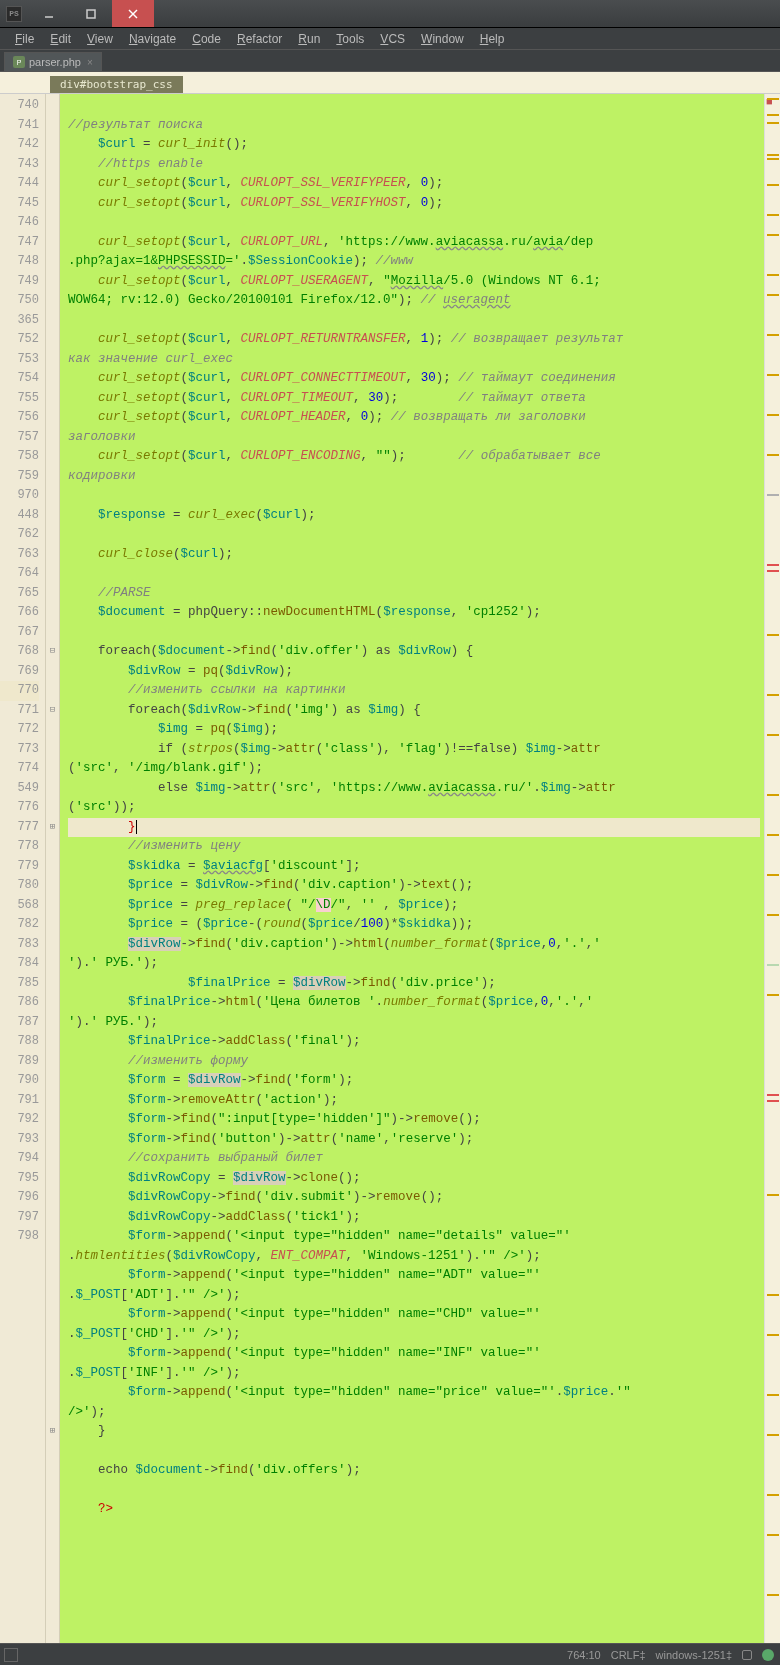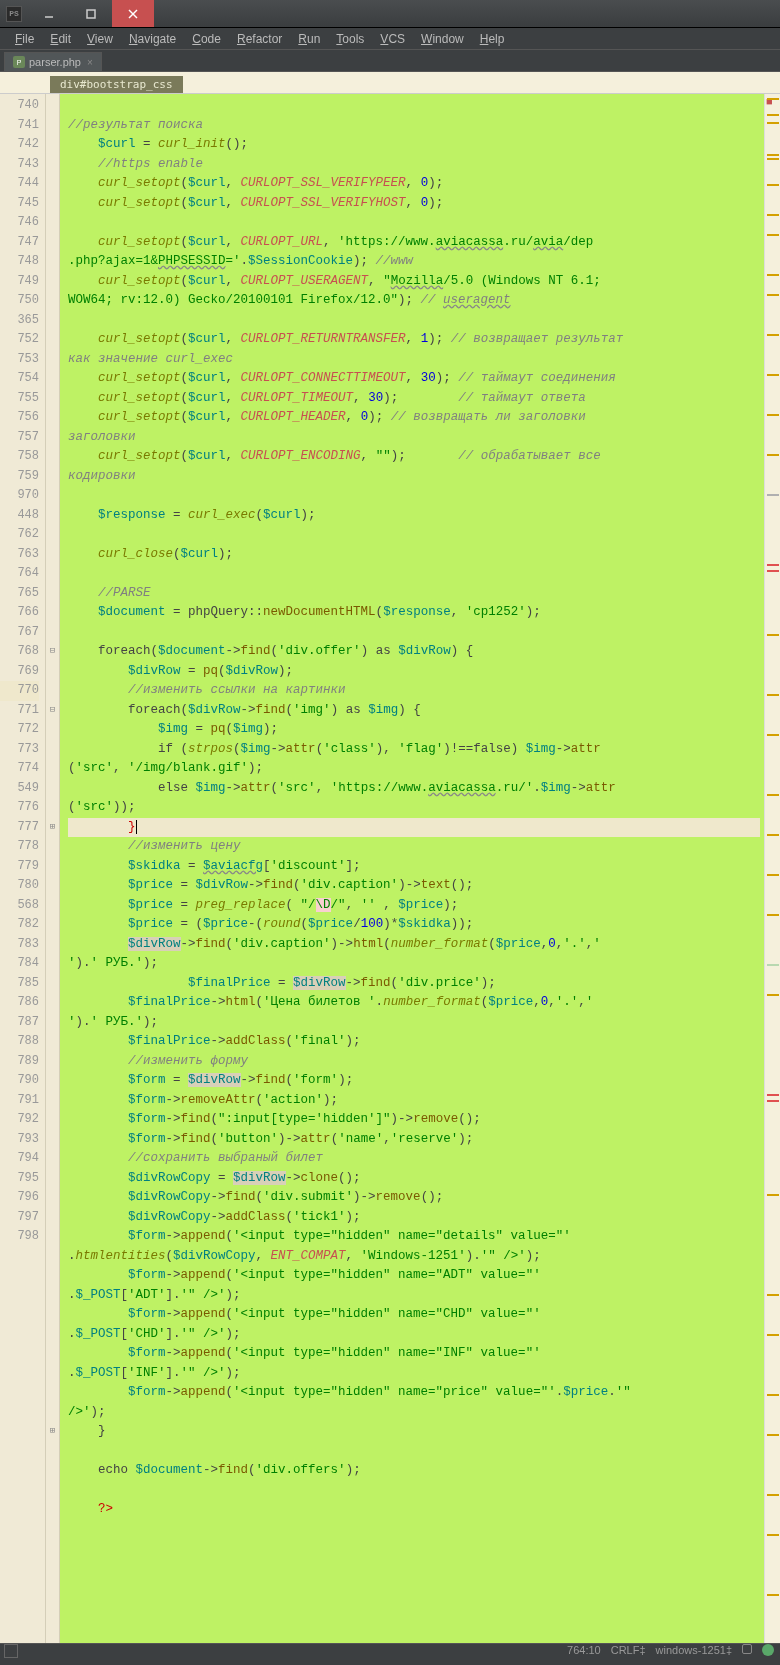--- a/index.html
+++ b/index.html
@@ -20,21 +20,21 @@
 .tab .tclose{color:#888;font-size:10px;margin-left:2px}
 .breadcrumb{height:22px;background:#f5f0dc;border-bottom:1px solid #ccc;display:flex;align-items:flex-end;padding-left:50px}
 .breadcrumb .crumb{background:#7a7a5a;color:#e8e8d0;font-size:11px;padding:2px 10px;font-family:Consolas,monospace}
 .editor{display:flex;background:#bef264;height:calc(100% - 28px - 22px - 22px - 22px - 22px);position:relative}
 .gutter{width:46px;background:#f0ead6;text-align:right;padding-right:6px;color:#999;font-size:12px;border-right:1px solid #d4ceb8;padding-top:2px;line-height:19.5px}
 .fold{width:14px;background:#f0ead6;border-right:1px solid #d4ceb8;padding-top:2px;line-height:19.5px;text-align:center;color:#888;font-size:9px}
 .code{flex:1;padding:2px 4px 2px 8px;line-height:19.5px;font-size:12.5px;white-space:pre;overflow:hidden;color:#444}
 .minimap{width:16px;background:#f5f0dc;border-left:1px solid #ddd;position:relative}
 .mm{position:absolute;left:2px;width:12px;height:2px}
 .err-icon{position:absolute;top:2px;right:2px;width:12px;height:12px;color:#c75050;font-size:11px}
-.statusbar{height:22px;background:#3c3f41;border-top:1px solid #555;display:flex;align-items:flex-start;color:#999;font-size:11px;padding-left:4px;justify-content:flex-end;gap:10px;padding-right:6px;font-family:"Segoe UI",Tahoma,sans-serif}
+.statusbar{height:22px;background:#3c3f41;border-top:1px solid #555;display:flex;align-items:center;color:#999;font-size:11px;padding-left:4px;justify-content:flex-end;gap:10px;padding-right:6px;font-family:"Segoe UI",Tahoma,sans-serif}
 .statusbar .sbicon{width:14px;height:14px;border:1px solid #666;margin-right:auto}
 .c-com{color:#808080;font-style:italic}
 .c-var{color:#008080}
 .c-fn{color:#7a7a00;font-style:italic}
 .c-kw{color:#444}
 .c-str{color:#008000}
 .c-const{color:#c75050;font-style:italic}
 .c-num{color:#0000dd}
 .c-class{color:#444}
 .c-hl{background:#d8d0b8}

